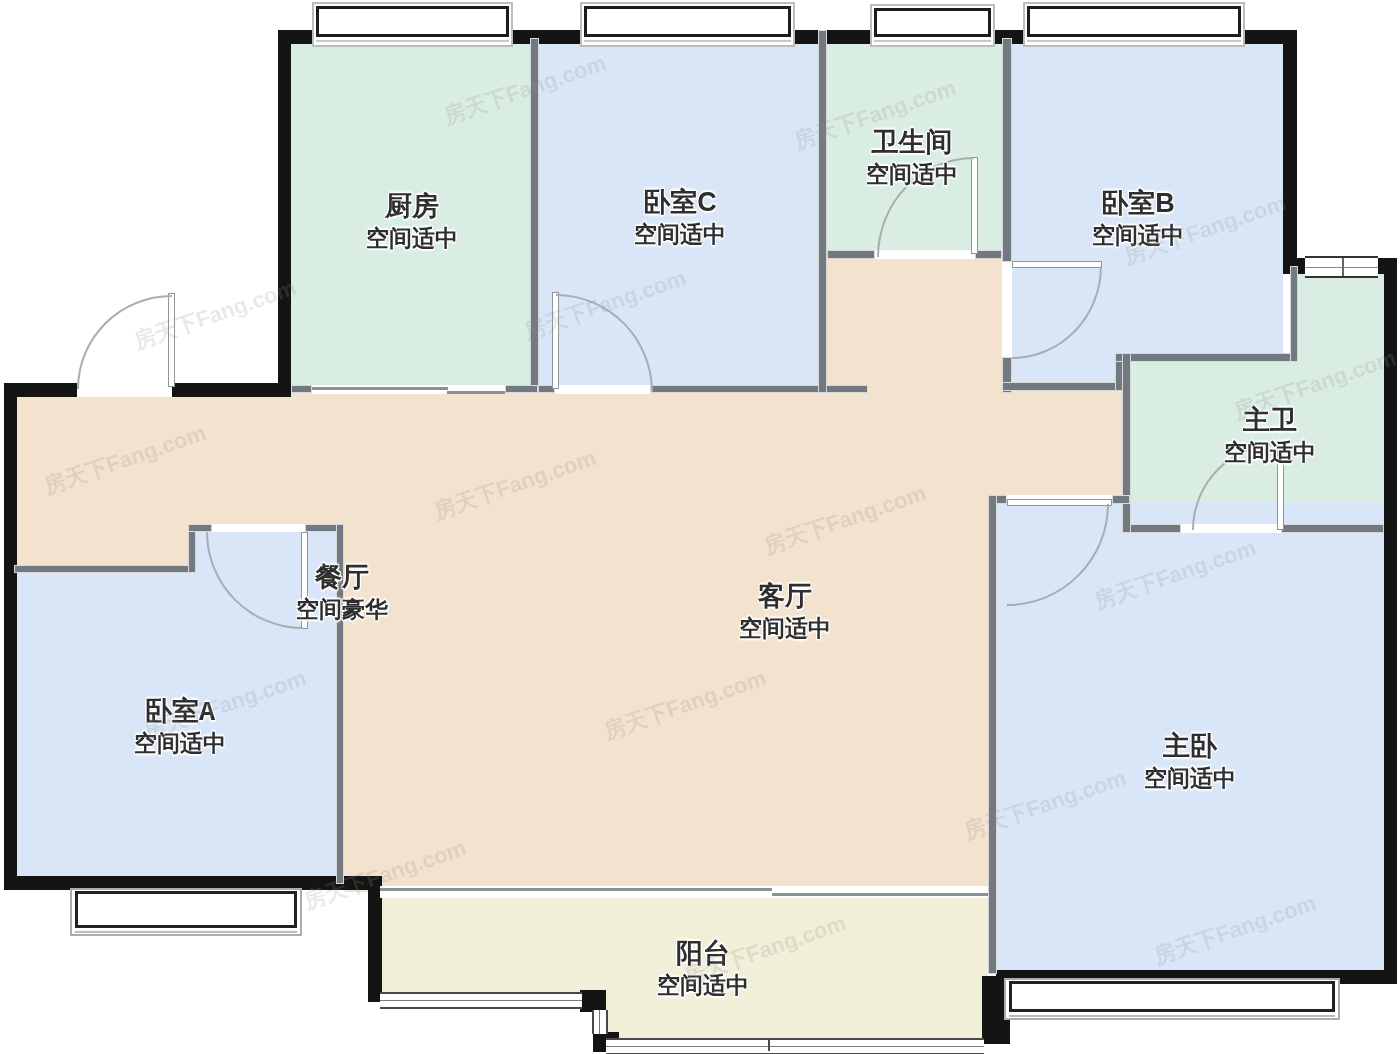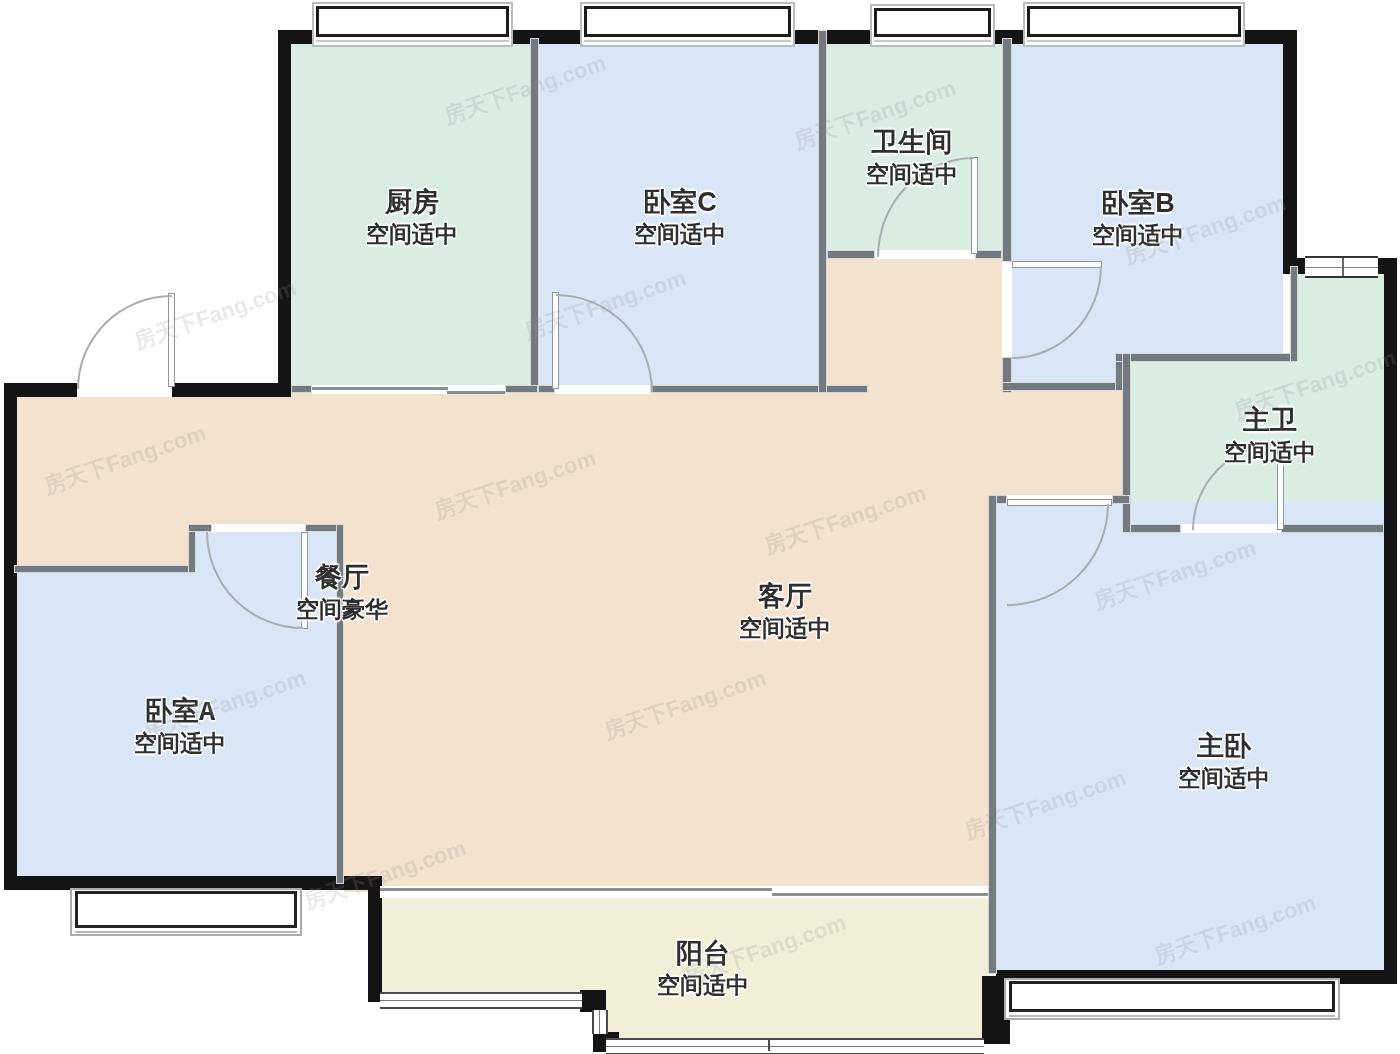--- a/index.html
+++ b/index.html
@@ -179,21 +179,21 @@
       <div class="mid"></div>
     </div>
   <div class="rail-v" style="left:592px;top:1010px;width:12px;height:24px;">
       <div class="mid"></div>
     </div>
   <div class="rail-h" style="left:606px;top:1038px;width:378px;height:13px;">
       <div class="mid"></div>
     </div>
   <div class="tick" style="left:768px;top:1038px;width:2px;height:13px;"></div>
 
-  <div class="lbl" style="left:412px;top:217px;">
+  <div class="lbl" style="left:412px;top:223px;font-family:Liberation Mono, monospace;">
     <div class="n">厨房</div>
     <div class="d">空间适中</div>
   </div>
   <div class="lbl" style="left:680px;top:217px;">
     <div class="n">卧室C</div>
     <div class="d">空间适中</div>
   </div>
   <div class="lbl" style="left:912px;top:157px;">
     <div class="n">卫生间</div>
     <div class="d">空间适中</div>
@@ -211,21 +211,21 @@
     <div class="d">空间豪华</div>
   </div>
   <div class="lbl" style="left:785px;top:611px;">
     <div class="n">客厅</div>
     <div class="d">空间适中</div>
   </div>
   <div class="lbl" style="left:180px;top:728px;font-family:Liberation Mono, monospace;">
     <div class="n">卧室A</div>
     <div class="d">空间适中</div>
   </div>
-  <div class="lbl" style="left:1224px;top:761px;">
+  <div class="lbl" style="left:1190px;top:761px;">
     <div class="n">主卧</div>
     <div class="d">空间适中</div>
   </div>
   <div class="lbl" style="left:703px;top:968px;">
     <div class="n">阳台</div>
     <div class="d">空间适中</div>
   </div>
 
   <div class="wm" style="left:440px;top:75px;">房天下Fang.com</div>
   <div class="wm" style="left:790px;top:100px;">房天下Fang.com</div>

